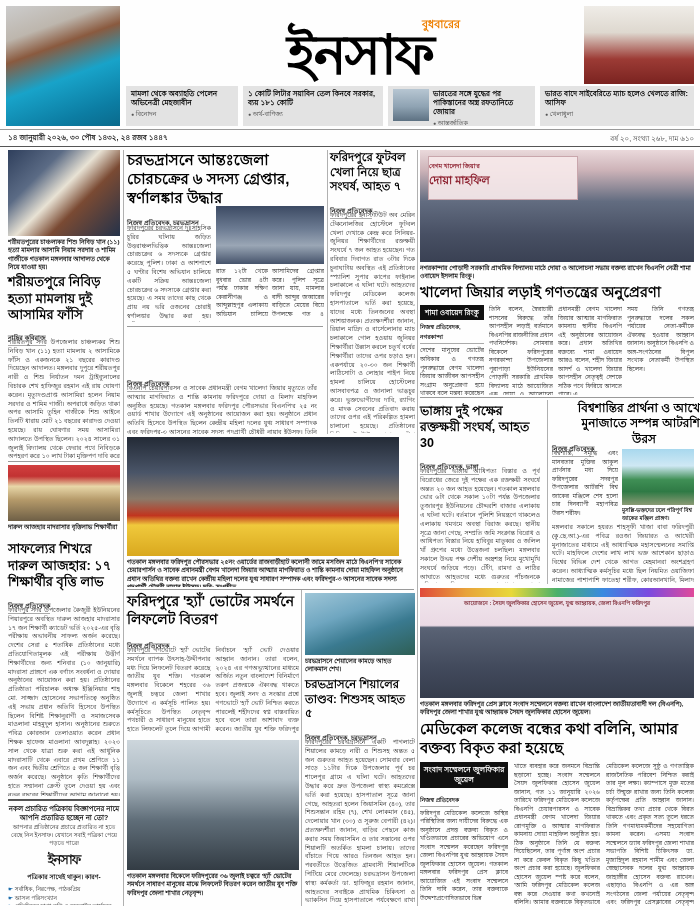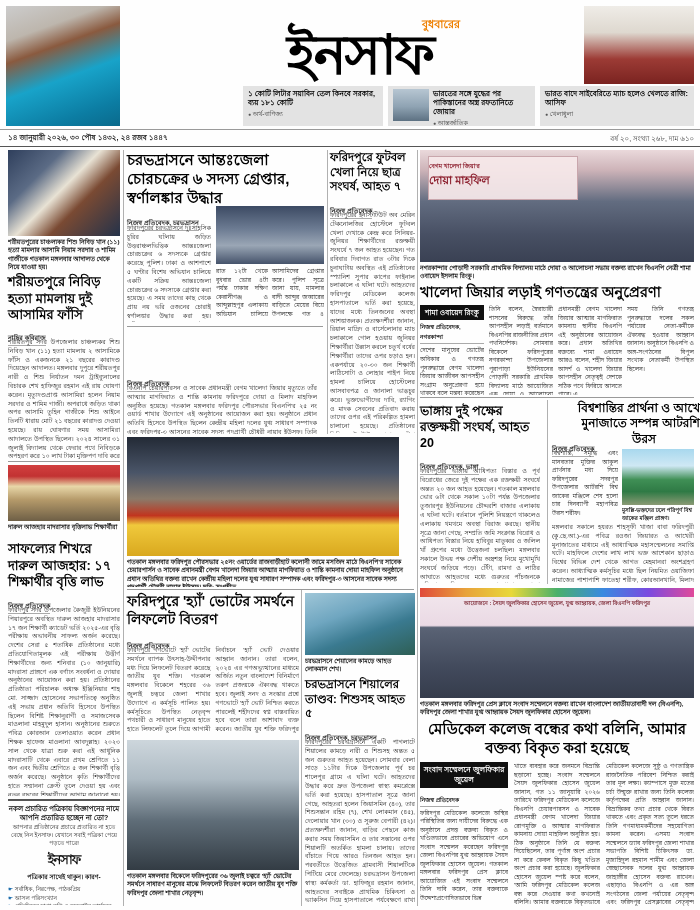--- a/index.html
+++ b/index.html
@@ -59,20 +59,26 @@
 </head>
 <body>
 
 <div class="sheet">
 
   <div class="photo ph-woman" style="left:6px;top:6px;width:114px;height:120px;"></div>
   <div class="abs edition" style="left:260px;top:16px;width:200px;">বুধবারের</div>
   <div class="abs paper-title" style="left:200px;top:27px;width:320px;">ইনসাফ</div>
   <div class="photo ph-man" style="left:584px;top:6px;width:110px;height:78px;"></div>
 
+  <div class="teaser" style="left:126px;width:112px;">
+    <div>
+      <div class="t-title">মামলা থেকে অব্যাহতি পেলেন অভিনেত্রী মেহজাবীন</div>
+      <div class="t-cat"><span class="dot">●</span> <span>বিনোদন</span></div>
+    </div>
+  </div>
   <div class="teaser" style="left:243px;width:140px;">
     <div>
       <div class="t-title">১ কোটি লিটার সয়াবিন তেল কিনবে সরকার, ব্যয় ১৮১ কোটি</div>
       <div class="t-cat"><span class="dot">●</span> <span>অর্থ-বাণিজ্য</span></div>
     </div>
   </div>
   <div class="teaser" style="left:388px;width:147px;">
     <div class="thumb photo ph-jet" style="position:relative;"></div>
     <div>
       <div class="t-title">ভারতের সঙ্গে যুদ্ধের পর পাকিস্তানের অস্ত্র রফতানিতে জোয়ার</div>
@@ -164,37 +170,37 @@
       <div class="speaker-box" style="font-size:7.3px;">শামা ওবায়েদ রিংকু</div>
       <span class="mini-by">নিজস্ব প্রতিবেদক, নগরকান্দা</span>
       <div class="col-txt">দেশের মানুষের ভোটের অধিকার ও গণতন্ত্র পুনরুদ্ধারে বেগম খালেদা জিয়ার আজীবন আপসহীন সংগ্রাম অনুপ্রেরণা হয়ে থাকবে বলে মন্তব্য করেছেন বিএনপি নেত্রী শামা ওবায়েদ ইসলাম রিংকু।</div>
     </div>
     <div class="col-txt" style="width:64px;flex:0 0 64px;">তিনি বলেন, স্বৈরাচারী শাসনের বিরুদ্ধে তাঁর আপসহীন লড়াই বর্তমানে বিএনপির রাজনীতির প্রধান পথনির্দেশক। সোমবার বিকেলে ফরিদপুরের নগরকান্দা উপজেলার পুরাপাড়া ইউনিয়নের পোড়াদী সরকারি প্রাথমিক বিদ্যালয় মাঠে আয়োজিত এক দোয়া ও আলোচনা সভায় তিনি এসব কথা বলেন। সাবেক</div>
     <div class="col-txt" style="width:64px;flex:0 0 64px;">প্রধানমন্ত্রী বেগম খালেদা জিয়ার আত্মার মাগফিরাত কামনায় স্থানীয় বিএনপি এই অনুষ্ঠানের আয়োজন করে। প্রধান অতিথির বক্তব্যে শামা ওবায়েদ আরও বলেন, শহীদ জিয়ার আদর্শ ও খালেদা জিয়ার আপসহীন নেতৃত্বই দেশকে সঠিক পথে ফিরিয়ে আনতে পারে। এ</div>
     <div class="col-txt" style="width:64px;flex:1;">সময় তিনি গণতন্ত্র পুনরুদ্ধারে দলের সকল পর্যায়ের নেতা-কর্মীকে ঐক্যবদ্ধ হওয়ার আহ্বান জানান। অনুষ্ঠানে বিএনপি ও অঙ্গ-সংগঠনের বিপুল সংখ্যক নেতাকর্মী উপস্থিত ছিলেন।</div>
   </div>
   <div class="rule-h" style="left:420px;top:397px;width:274px;"></div>
 
-  <div class="abs hl" style="left:420px;top:403px;width:120px;font-size:12.5px;">ভাঙ্গায় দুই পক্ষের রক্তক্ষয়ী সংঘর্ষ, আহত 20</div>
+  <div class="abs hl" style="left:420px;top:403px;width:120px;font-size:12.5px;">ভাঙ্গায় দুই পক্ষের রক্তক্ষয়ী সংঘর্ষ, আহত 30</div>
   <div class="abs" style="left:420px;top:455px;"><span class="by">নিজস্ব প্রতিবেদক, ভাঙ্গা</span></div>
   <div class="abs body-txt" style="left:420px;top:467px;width:120px;height:116px;">ফরিদপুরের ভাঙ্গায় আধিপত্য বিস্তার ও পূর্ব বিরোধের জেরে দুই পক্ষের এক রক্তক্ষয়ী সংঘর্ষে অন্তত ২০ জন আহত হয়েছেন। গতকাল মঙ্গলবার ভোর ৬টা থেকে সকাল ১০টা পর্যন্ত উপজেলার তুজারপুর ইউনিয়নের চৌদ্দরশি বাজার এলাকায় এ ঘটনা ঘটে। বর্তমানে পুলিশি নিয়ন্ত্রণে থাকলেও এলাকায় থমথমে অবস্থা বিরাজ করছে। স্থানীয় সূত্রে জানা গেছে, সম্প্রতি জমি সংক্রান্ত বিরোধ ও আধিপত্য বিস্তার নিয়ে হাবিবুর মাতুব্বর ও জলিল খাঁ গ্রুপের মধ্যে উত্তেজনা চলছিল। মঙ্গলবার সকালে উভয় পক্ষ দেশীয় অস্ত্রশস্ত্র নিয়ে মুখোমুখি সংঘর্ষে জড়িয়ে পড়ে। টেঁটা, রামদা ও লাঠির আঘাতে আহতদের মধ্যে গুরুতর পাঁচজনকে ফরিদপুর মেডিকেল কলেজ হাসপাতালে প্রেরণ করা হয়েছে। খবর পেয়ে পুলিশ ঘটনাস্থলে পৌঁছে পরিস্থিতি নিয়ন্ত্রণে আনে।</div>
 
   <div class="abs hl" style="left:573px;top:401px;width:142px;font-size:12px;text-align:center;">বিশ্বশান্তির প্রার্থনা ও আখেরী মুনাজাতে সম্পন্ন আটরশির উরস</div>
   <div class="abs" style="left:552px;top:437px;"><span class="by">নিজস্ব প্রতিবেদক</span></div>
   <div class="abs body-txt" style="left:552px;top:449px;width:66px;height:72px;font-size:6px;">বিশ্বশান্তি, সমৃদ্ধি এবং মানবতার মুক্তির আকুল প্রার্থনার মধ্য দিয়ে ফরিদপুরের সদরপুর উপজেলার আটরশি বিশ্ব জাকের মঞ্জিলে শেষ হলো চার দিনব্যাপী মহাপবিত্র উরস শরীফ।</div>
   <div class="photo ph-gate" style="left:622px;top:449px;width:72px;height:56px;"></div>
   <div class="abs cap" style="left:622px;top:507px;width:72px;height:14px;font-size:5.6px;">মুসল্লি-ভক্তদের ঢলে পরিপূর্ণ বিশ্ব জাকের মঞ্জিল প্রাঙ্গণ।</div>
   <div class="abs body-txt" style="left:552px;top:523px;width:142px;height:60px;">মঙ্গলবার সকালে হযরত শাহসূফী খাজা বাবা ফরিদপুরী (কু.ছে.আ.)-এর পবিত্র রওজা জিয়ারত ও আখেরী মুনাজাতের মাধ্যমে এই আধ্যাত্মিক মহাসম্মেলনের সমাপ্তি ঘটে। মাহফিলে দেশের লাখ লাখ ভক্ত আশেকান ছাড়াও বিশ্বের বিভিন্ন দেশ থেকে আগত মেহমানরা অংশগ্রহণ করেন। আধ্যাত্মিক কর্মসূচির মধ্যে ছিল নিয়মিত ওয়াজিফা নামাজের পাশাপাশি ফাতেহা শরীফ, কোরআনখানি, মিলাদ মাহফিল ও বিশেষ মোনাজাত। আখেরী মুনাজাতে দেশ ও জাতির কল্যাণ, মুসলিম উম্মাহর ঐক্য এবং বিশ্বশান্তি কামনা করা হয়।</div>
 
   <div class="photo ph-press" style="left:420px;top:588px;width:274px;height:110px;">
     <div class="press-band"></div>
     <div class="press-sub">আয়োজনে : সৈয়দ জুলফিকার হোসেন জুয়েল, যুগ্ম আহ্বায়ক, জেলা বিএনপি ফরিদপুর</div>
   </div>
   <div class="abs cap" style="left:420px;top:700px;width:274px;height:17px;">গতকাল মঙ্গলবার ফরিদপুর প্রেস ক্লাবে সংবাদ সম্মেলনে বক্তব্য রাখেন বাংলাদেশ জাতীয়তাবাদী দল (বিএনপি), ফরিদপুর জেলা শাখার যুগ্ম আহ্বায়ক সৈয়দ জুলফিকার হোসেন জুয়েল।</div>
-  <div class="abs hl" style="left:420px;top:719px;width:274px;font-size:15px;text-align:center;">মেডিকেল কলেজ বন্ধের কথা বলিনি, আমার বক্তব্য বিকৃত করা হয়েছে</div>
+  <div class="abs hl" style="left:420px;top:719px;width:274px;font-size:15px;">মেডিকেল কলেজ বন্ধের কথা বলিনি, আমার বক্তব্য বিকৃত করা হয়েছে</div>
   <div class="abs" style="left:420px;top:762px;width:274px;height:144px;display:flex;gap:6px;overflow:hidden;">
     <div style="width:88px;flex:0 0 88px;">
       <div class="speaker-box" style="font-size:7.5px;">সংবাদ সম্মেলনে জুলফিকার জুয়েল</div>
       <span class="mini-by">নিজস্ব প্রতিবেদক</span>
       <div class="col-txt">ফরিদপুর মেডিকেল কলেজে অস্থির পরিস্থিতির জন্য দায়ীদের বিরুদ্ধে এক অনুষ্ঠানে প্রদত্ত বক্তব্য বিকৃত ও খণ্ডিতভাবে প্রচারের অভিযোগ এনে সংবাদ সম্মেলন করেছেন ফরিদপুর জেলা বিএনপির যুগ্ম আহ্বায়ক সৈয়দ জুলফিকার হোসেন জুয়েল। গতকাল মঙ্গলবার ফরিদপুর প্রেস ক্লাবে আয়োজিত এই সংবাদ সম্মেলনে তিনি দাবি করেন, তার বক্তব্যকে উদ্দেশ্যপ্রণোদিতভাবে ভিন্ন</div>
     </div>
     <div class="col-txt" style="width:86px;flex:0 0 86px;">খাতে ব্যবহার করে জনমনে বিভ্রান্তি ছড়ানো হচ্ছে। সংবাদ সম্মেলনে সৈয়দ জুলফিকার হোসেন জুয়েল জানান, গত ১১ জানুয়ারি ২০২৬ তারিখে ফরিদপুর মেডিকেল কলেজে বিএনপি চেয়ারপারসন ও সাবেক প্রধানমন্ত্রী বেগম খালেদা জিয়ার রোগমুক্তি ও আত্মার মাগফিরাত কামনায় দোয়া মাহফিল অনুষ্ঠিত হয়। ঠিক অনুষ্ঠানে তিনি যে বক্তব্য দিয়েছিলেন, তার পূর্ণাঙ্গ অংশ প্রচার না করে কেবল বিকৃত কিছু খণ্ডিত অংশ প্রচার করা হয়েছে। জুলফিকার হোসেন জুয়েল স্পষ্ট করে বলেন, 'আমি ফরিদপুর মেডিকেল কলেজ বন্ধ করে দেওয়ার কথা কখনোই বলিনি। আমার বক্তব্যকে বিকৃতভাবে উপস্থাপন করা হয়েছে, যা সম্পূর্ণ উদ্দেশ্যপ্রণোদিত।' তিনি আরও বলেন,</div>
     <div class="col-txt" style="flex:1;">মেডিকেল কলেজে সুষ্ঠু ও গণতান্ত্রিক রাজনৈতিক পরিবেশ নিশ্চিত করাই তার মূল লক্ষ্য। ক্যাম্পাসে মুক্ত মতের চর্চা উন্মুক্ত রাখার জন্য তিনি কলেজ কর্তৃপক্ষের প্রতি আহ্বান জানান। বিভ্রান্তিকর তথ্য প্রচার থেকে বিরত থাকতে এবং প্রকৃত সত্য তুলে ধরতে তিনি গণমাধ্যমকর্মীদের সহযোগিতা কামনা করেন। এসময় সংবাদ সম্মেলনে ড্যাব ফরিদপুর জেলা শাখার সভাপতি বিশিষ্ট চিকিৎসক ডা. মুজাহিদুল রহমান শামীম এবং জেলা স্বেচ্ছাসেবক দলের যুগ্ম আহ্বায়ক জাহাঙ্গীর হোসেন বক্তব্য রাখেন। এছাড়াও বিএনপি ও এর অঙ্গ সংগঠনের জেলা পর্যায়ের নেতৃবৃন্দ এবং ফরিদপুর প্রেসক্লাবের নেতৃবৃন্দ উপস্থিত ছিলেন।</div>
   </div>
 

